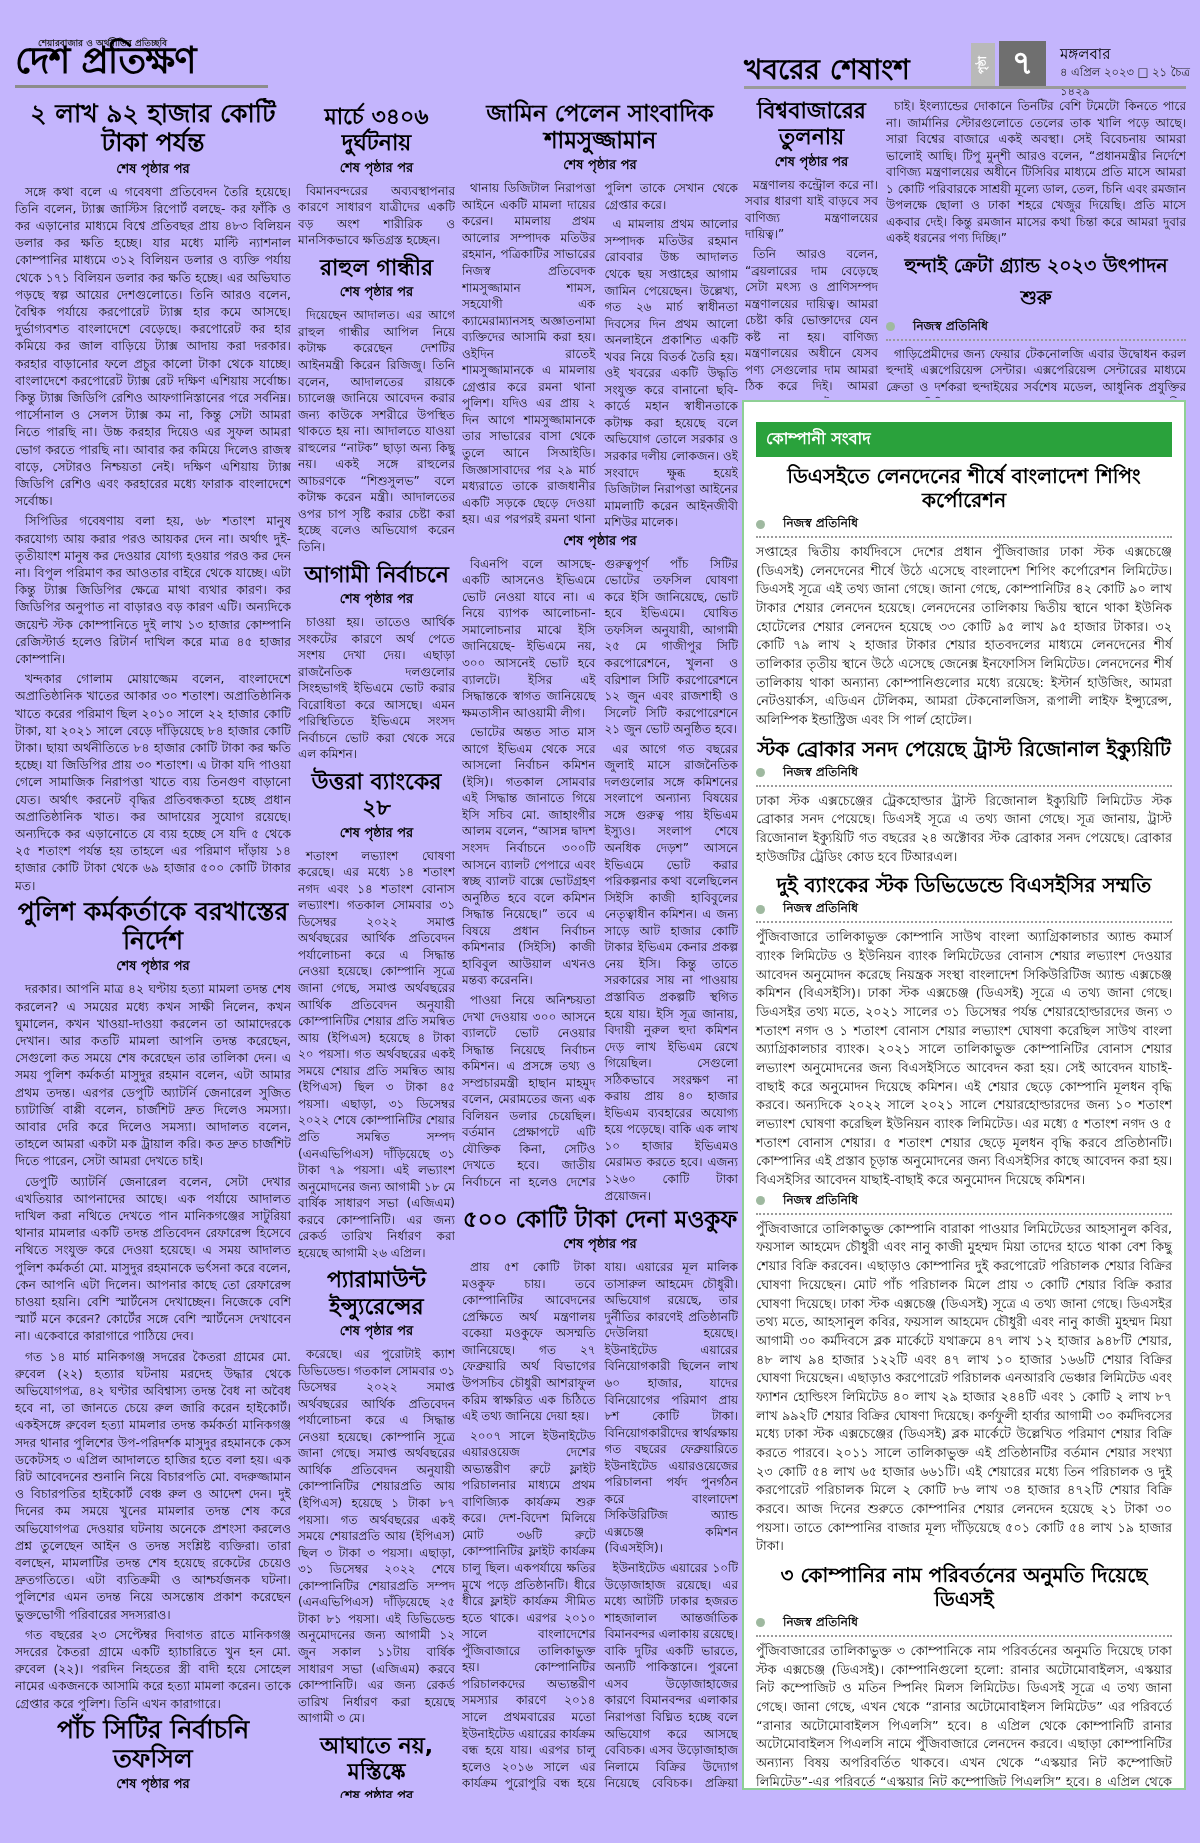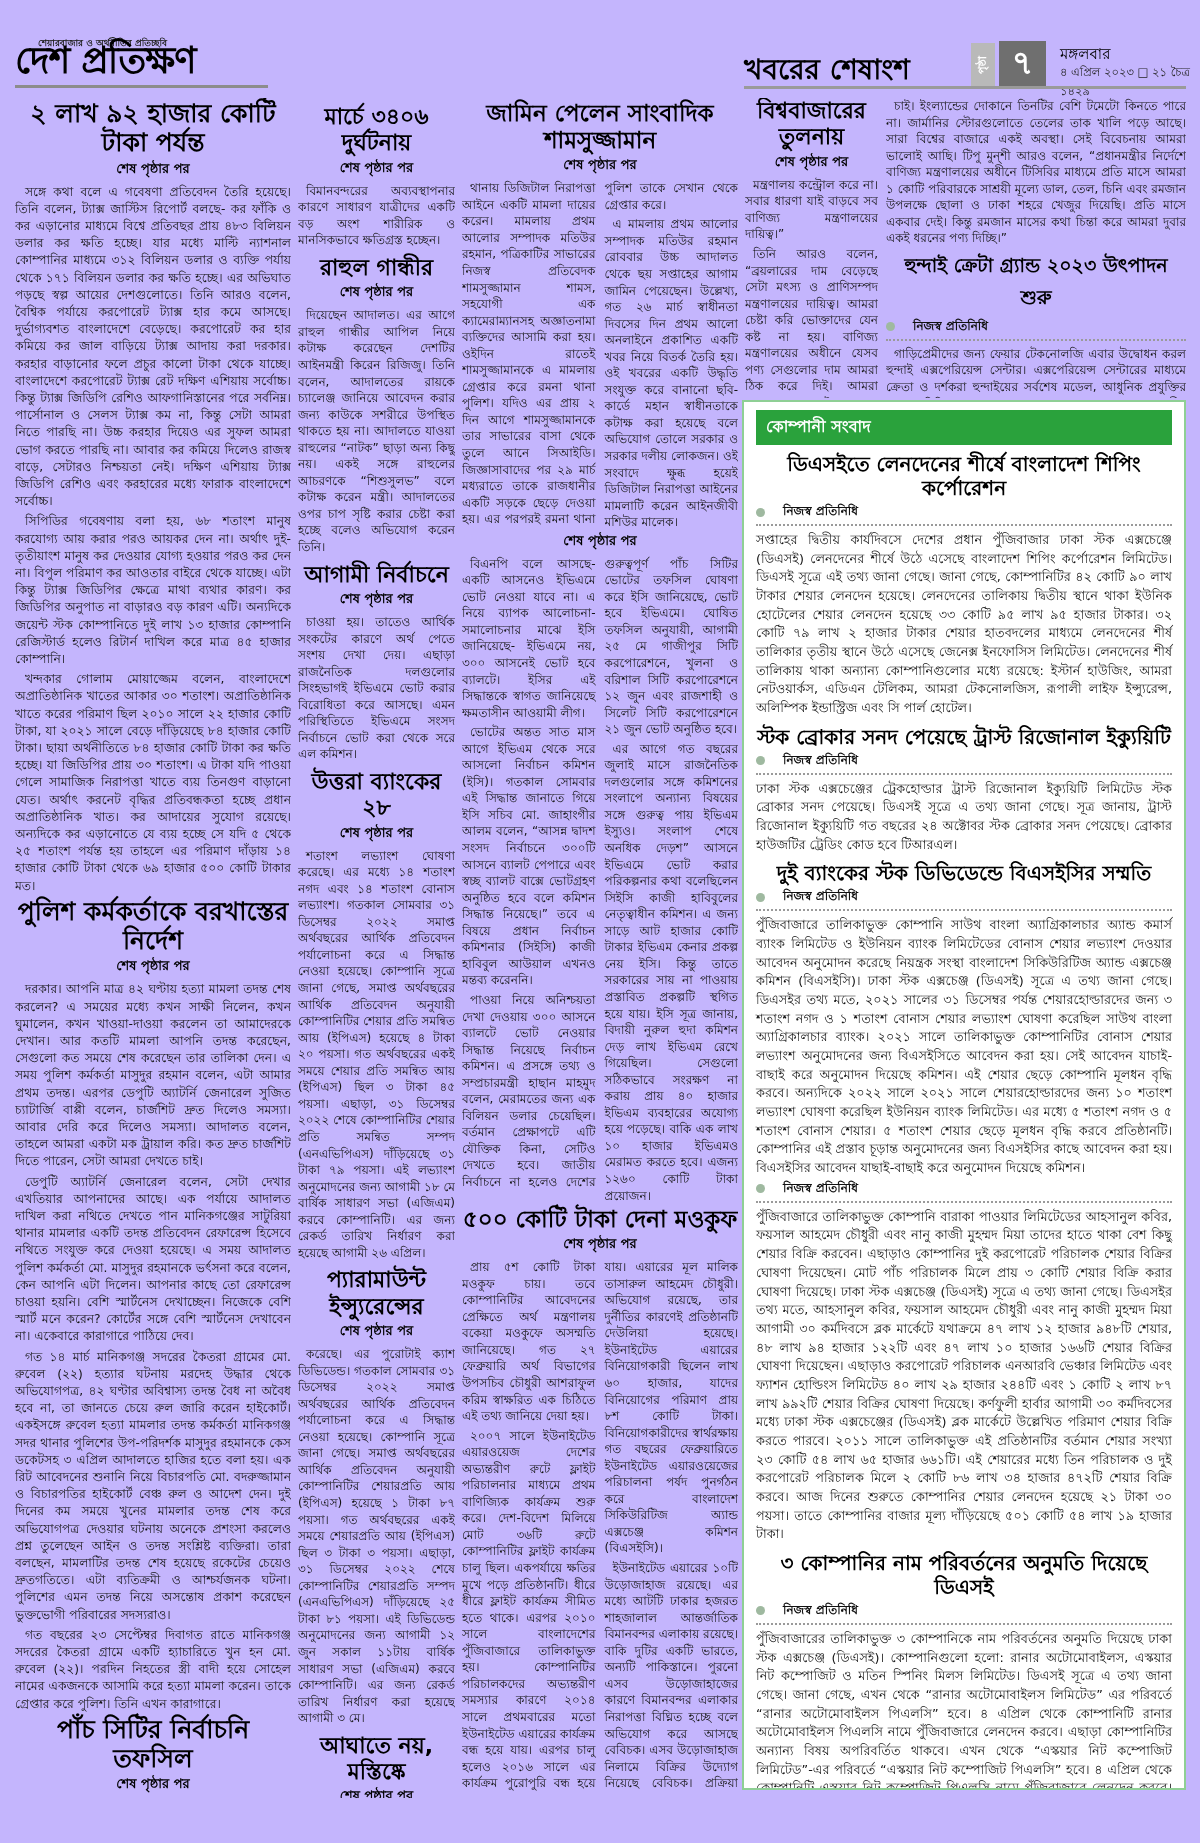--- a/index.html
+++ b/index.html
@@ -33,21 +33,21 @@
   .continued{text-align:center;font-weight:bold;font-size:13px;margin:0 0 4px;color:#000;}
   .body{font-size:12.3px;line-height:1.4;text-align:justify;margin:0 0 3px;text-indent:10px;}
   .body-sm{font-size:12px;line-height:1.38;text-align:justify;margin:0 0 3px;text-indent:8px;}
   
   .h-f{font-size:19px;font-weight:bold;text-align:center;margin:4px 0 2px;color:#000;}
   .byline{display:flex;align-items:center;gap:18px;font-size:12px;font-weight:bold;color:#111;margin:1px 0;}
   .dot{width:9px;height:9px;border-radius:50%;background:#9fb9a0;flex:0 0 auto;}
   .dotrule{border-top:2px dotted #9a9a9a;margin:2px 0 5px;}
   
   #green-box{left:742px;top:400px;width:444px;height:1390px;border:2px solid #8fcf95;
-             background:#fff;padding:8px 12px;box-sizing:border-box;overflow:hidden;}
+             background:#fff;padding:20px 12px;box-sizing:border-box;overflow:hidden;}
   .gb-header{color:#fff;font-weight:bold;font-size:16px;padding:4px 10px;margin-bottom:2px;}
   .gb-h{font-size:20px;font-weight:bold;text-align:center;line-height:1.2;margin:7px 0 2px;color:#000;}
   .gb-body{font-size:12.8px;line-height:1.46;text-align:justify;margin:0;}
 </style>
 </head>
 <body>
 
 <div class="page">
 
   <div class="abs tagline">শেয়ারবাজার ও অর্থনীতির প্রতিচ্ছবি</div>

